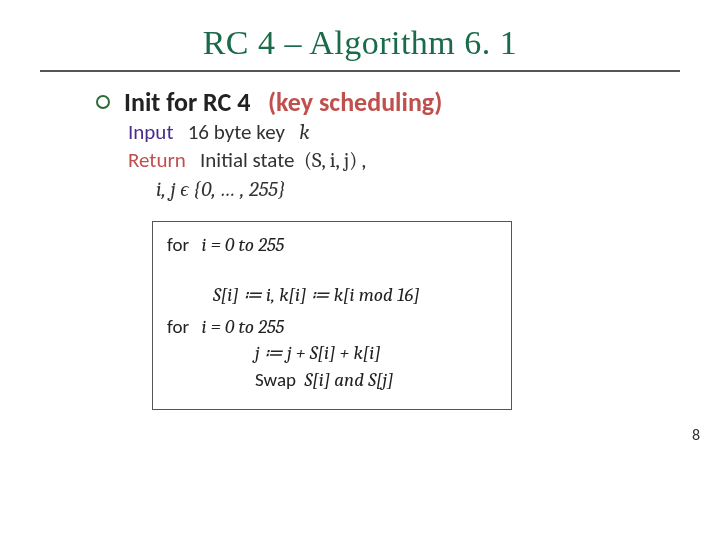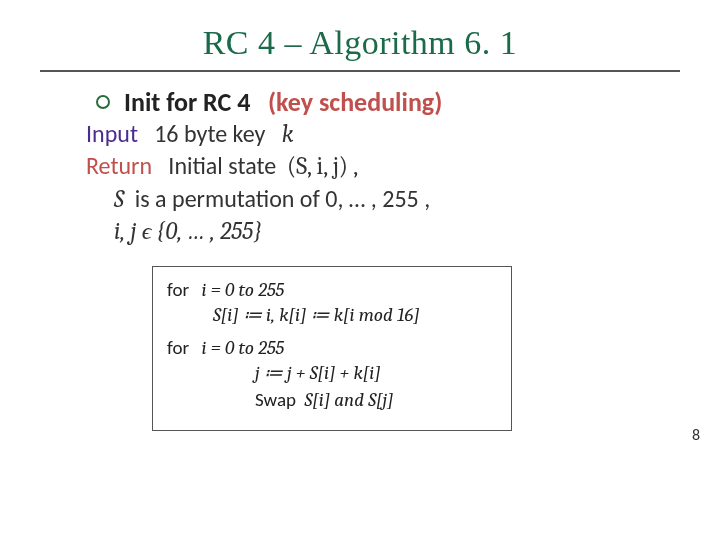--- a/index.html
+++ b/index.html
@@ -46,22 +46,22 @@
     margin-top: 9px;
     flex: 0 0 14px;
   }
   .init-line {
     font-size: 26px;
     color: #333;
   }
   .init-line .bold { font-weight: 700; color: #222; }
   .init-line .paren { font-weight: 700; color: #c0504d; }
   .content {
-    margin-left: 46px;
-    font-size: 24px;
+    margin-left: 88px;
+    font-size: 21px;
     color: #333;
     line-height: 1.35;
   }
   .label-input { color: #4a2c8f; font-weight: 400; }
   .label-output { color: #c0504d; font-weight: 400; }
   .mini-sub { margin-left: 28px; }
   .math { font-family: Cambria, "Times New Roman", serif; font-style: italic; }
   .mathup { font-family: Cambria, "Times New Roman", serif; font-style: normal; }
   .algo-box {
     border: 1px solid #555;
@@ -69,21 +69,21 @@
     margin-left: 112px;
     margin-top: 18px;
     padding: 10px 14px 10px 14px;
     font-size: 19px;
     color: #222;
     line-height: 1.35;
     font-family: Cambria, "Times New Roman", serif;
   }
   .algo-box .kw { font-family: Calibri, Arial, sans-serif; font-style: normal; }
   .algo-box .row { white-space: nowrap; }
-  .indent1 { padding-left: 46px; }
+  .indent1 { padding-left: 46px; margin-top: 24px; }
   .indent2 { padding-left: 88px; }
   .sp { height: 6px; }
   .pagenum {
     position: absolute;
     right: 20px;
     bottom: 12px;
     font-size: 16px;
     color: #333;
     font-family: Calibri, Arial, sans-serif;
   }
@@ -109,24 +109,20 @@
     <div>
       <span class="label-input">Input</span>
       &nbsp;&nbsp;<span>16 byte key</span>
       &nbsp;&nbsp;<span class="math">k</span>
     </div>
     <div>
       <span class="label-output">Return</span>
       &nbsp;&nbsp;<span>Initial state</span>
       &nbsp;<span class="mathup">(S, i, j) ,</span>
     </div>
-    <div class="mini-sub">
-      <span class="math">S</span>
-      &nbsp;<span>is a permutation of 0, … , 255 ,</span>
-    </div>
     <div class="mini-sub math">i, j ϵ {0, … , 255}</div>
   </div>
 
   <div class="algo-box">
     <div class="row">
       <span class="kw">for</span>
       &nbsp;&nbsp;<span class="math">i = 0 to 255</span>
     </div>
     <div class="row indent1 math">S[i] ≔ i,  k[i] ≔ k[i mod 16]</div>
     <div class="sp"></div>

